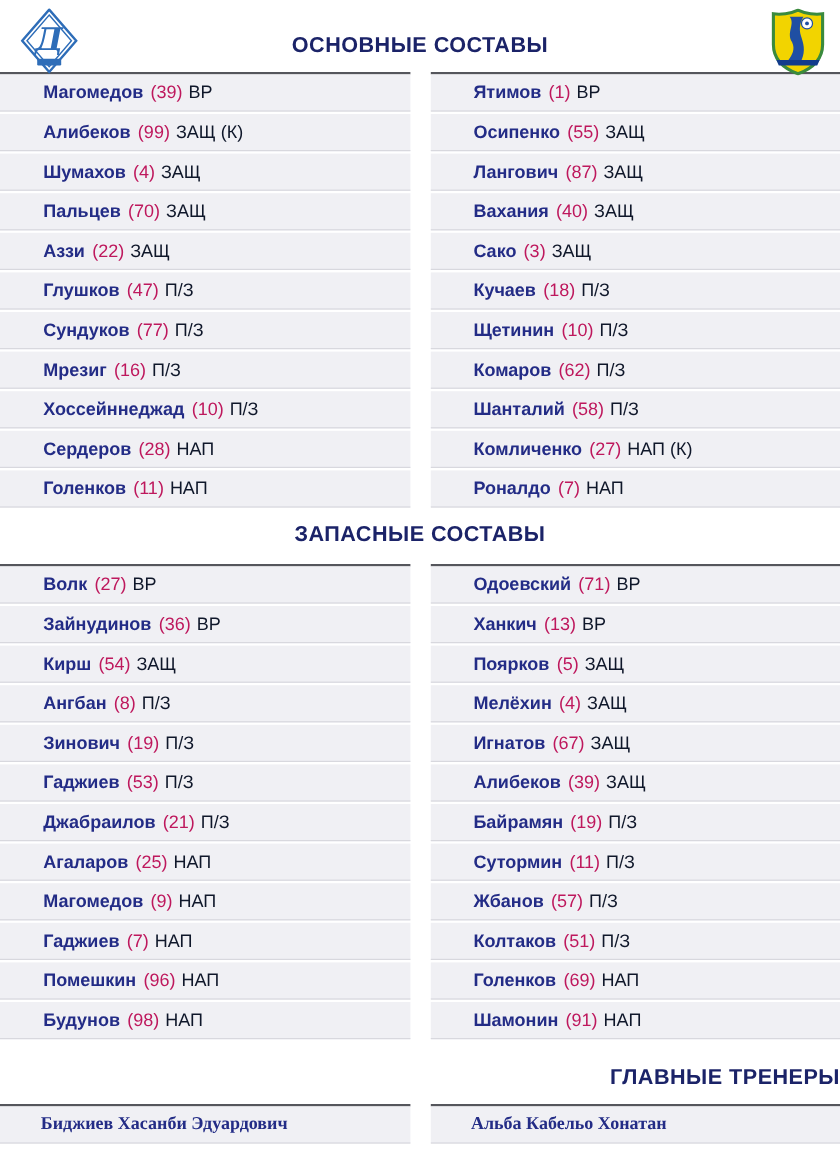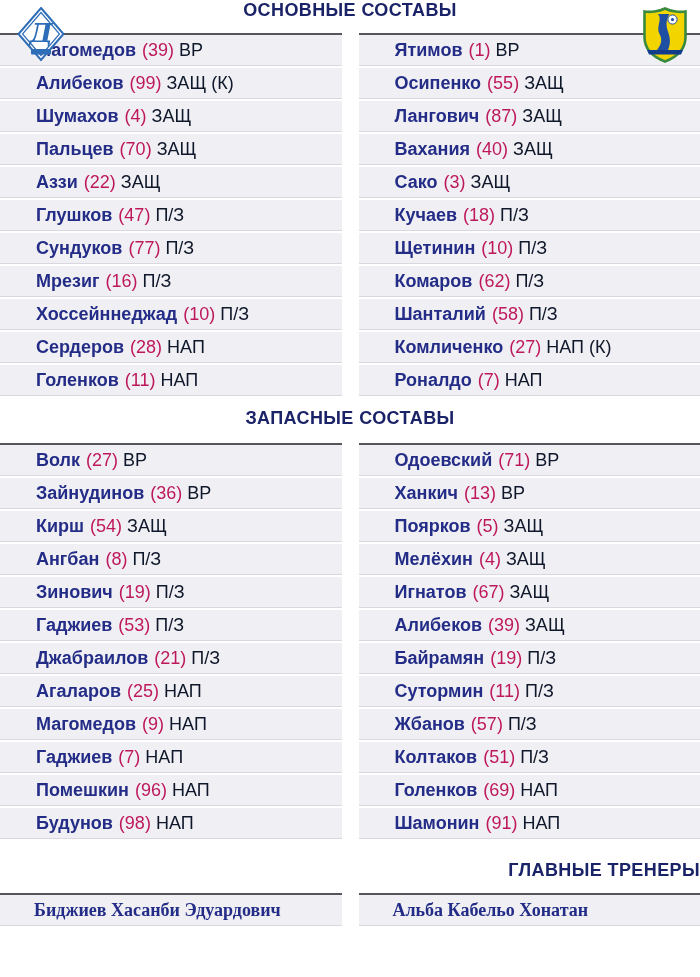--- a/index.html
+++ b/index.html
@@ -11,39 +11,39 @@
     overflow:hidden;
   }
   
   .section-title {
     text-align:center;
     font-size:18px;
     font-weight:bold;
     color:#1b2368;
     letter-spacing:0.4px;
   }
-  .title-main   { height:33px; }
+  .title-main   { padding-top:27px; height:33px; }
   .title-mid    { margin-top:10px; margin-bottom:14px; }
   .title-bottom { margin-top:19px; margin-bottom:12px;text-align:right; }
   
   .logo { position:absolute; top:7px; }
   .logo-left  { left:17px;  width:48px; height:55px; }
   .logo-right { right:11px; width:48px; height:56px; }
   
   .cols { display:flex; gap:17px; padding:0; }
   .col  { flex:1; border-top:2px solid #55565c; }
   .row {
     height:30px;
     background:#f0f0f4;
     border-bottom:1px solid #d8d8de;
     margin-bottom:2px;
     display:flex;
     align-items:center;
     padding-left:36px;
-    font-size:18px;
+    font-size:15px;
     white-space:nowrap;
     overflow:hidden;
   }
   .coach-row { padding-left:34px;font-family:Liberation Serif, serif; }
   .pname { font-weight:bold; color:#232c86; margin-right:6px; }
   .pnum  { color:#be185d; margin-right:5px; }
   .pnum::before { content:"("; }
   .pnum::after  { content:")"; }
   .ppos  { color:#0f172a; }
 </style>

